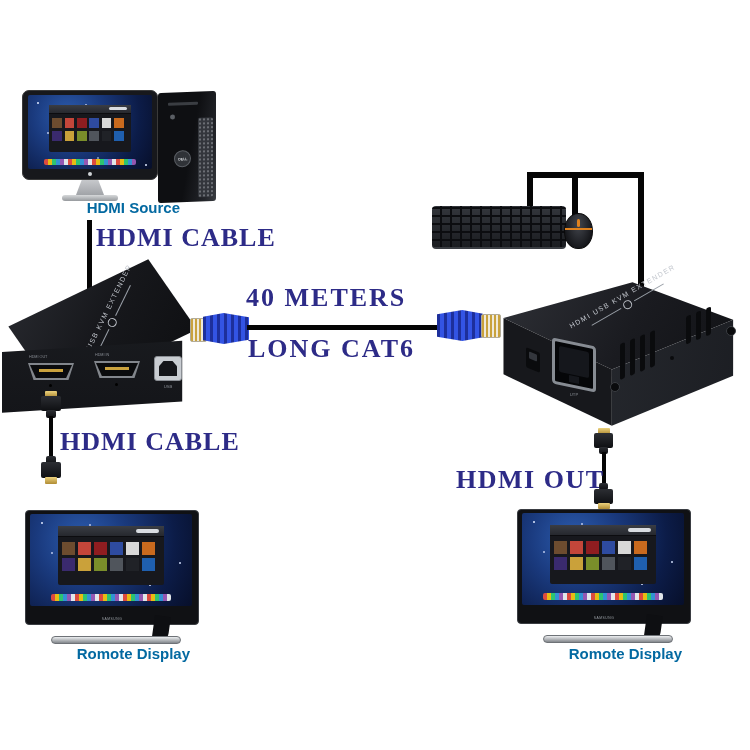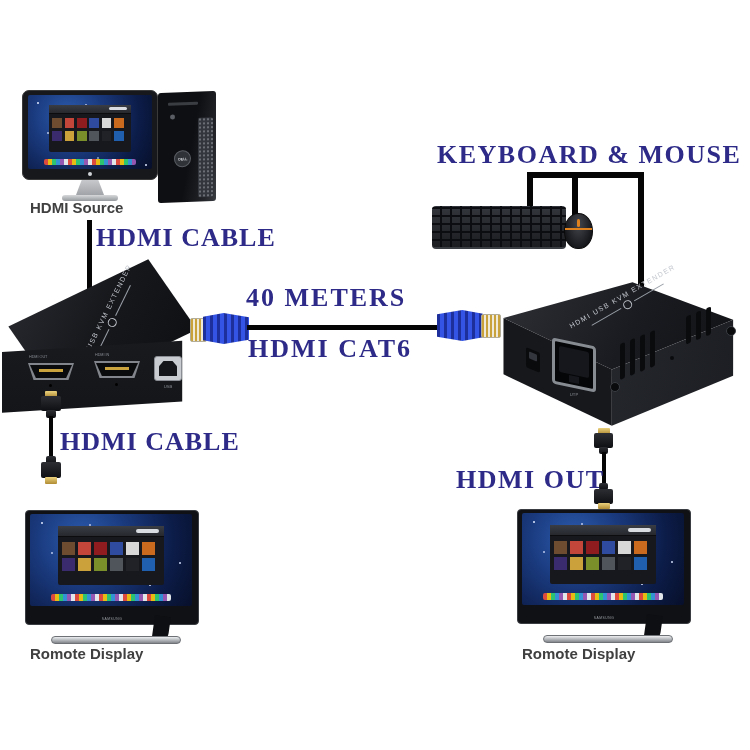--- a/index.html
+++ b/index.html
@@ -2,21 +2,21 @@
 <html><head>
 <meta charset="utf-8">
 <style>
   html,body{margin:0;padding:0;background:#fff;}
   #stage{position:relative;width:750px;height:750px;background:#ffffff;overflow:hidden;
          font-family:"Liberation Sans",sans-serif;}
   .abs{position:absolute;}
   .navy{position:absolute;font-family:"Liberation Serif",serif;font-weight:bold;
         color:#2d2b87;white-space:nowrap;line-height:1;}
   .devlabel{position:absolute;font-family:"Liberation Sans",sans-serif;font-weight:bold;
-        font-size:15px;color:#404040;text-align:left;white-space:nowrap;}
+        font-size:15px;color:#0369a1;text-align:right;white-space:nowrap;}
 
   
   .screen{position:absolute;overflow:hidden;border-radius:2px;
     background:radial-gradient(circle at 32% 28%, #2c5cae 0%, #1a3a7e 35%, #0c1c48 72%, #070f2a 100%);}
   .stars{position:absolute;width:2px;height:2px;background:#dfe8ff;border-radius:50%;top:9%;left:7%;
     box-shadow:20px 6px 0 #cdd8f5,48px 2px 0 #b8c6ea,90px 10px 0 #dfe8ff,118px 4px 0 #9fb2dd,
     10px 30px 0 #b8c6ea,138px 40px 0 #cdd8f5,60px 55px 0 #8fa3cf,108px 62px 0 #dfe8ff;}
   .mwin{position:absolute;left:17%;top:13%;width:66%;height:64%;background:#17181d;border-radius:2px;}
   .mhead{height:17%;background:linear-gradient(#3a3d44,#26282e);border-bottom:1px solid #0c0c0f;position:relative;}
   .mhead::after{content:"";position:absolute;right:5%;top:28%;width:22%;height:40%;background:#d9dce1;border-radius:2px;}
@@ -152,23 +152,22 @@
   <div class="abs plugbody" style="left:41px;top:462px;width:20px;height:16px;"></div>
   <div class="abs gold" style="left:45px;top:477px;width:12px;height:7px;"></div>
   <div class="navy" style="left:60px;top:429px;font-size:26px;letter-spacing:1px;">HDMI CABLE</div>
 
   <div class="rj45-tip" style="left:190px;top:318px;width:15px;height:22px;"></div>
   <div class="rj45-boot" style="left:203px;top:313px;width:46px;height:31px;clip-path:polygon(0 12%,45% 0,100% 14%,100% 86%,45% 100%,0 88%);"></div>
   <div class="kline" style="left:247px;top:325px;width:192px;height:5px;"></div>
   <div class="rj45-boot" style="left:437px;top:310px;width:46px;height:31px;clip-path:polygon(0 14%,55% 0,100% 12%,100% 88%,55% 100%,0 86%);"></div>
   <div class="rj45-tip" style="left:481px;top:314px;width:18px;height:22px;"></div>
   <div class="navy" style="left:246px;top:285px;font-size:26px;letter-spacing:2px;">40 METERS</div>
-  <div class="navy" style="left:248px;top:336px;font-size:26px;letter-spacing:2px;">HDMI CAT6</div>
-
-  <div class="navy" style="left:437px;top:142px;font-size:26px;letter-spacing:1.5px;">KEYBOARD &amp; MOUSE</div>
+  <div class="navy" style="left:248px;top:336px;font-size:26px;letter-spacing:2px;">LONG CAT6</div>
+
   <div class="kline" style="left:527px;top:172px;width:117px;height:6px;"></div>
   <div class="kline" style="left:527px;top:172px;width:6px;height:36px;"></div>
   <div class="kline" style="left:572px;top:172px;width:6px;height:47px;"></div>
   <div class="kline" style="left:638px;top:172px;width:6px;height:120px;"></div>
 
   <div class="abs" style="left:432px;top:206px;width:134px;height:41px;border-radius:4px;border-bottom:2px solid #3a3d42;
        background-image:repeating-linear-gradient(90deg,transparent 0 8px,#0c0d10 8px 10px),repeating-linear-gradient(0deg,transparent 0 6px,#0c0d10 6px 8px),linear-gradient(#33363c,#1b1d21);"></div>
   <div class="abs" style="left:564px;top:213px;width:27px;height:34px;border-radius:50% 50% 48% 48%;border:1px solid #0a0a0a;
        background:radial-gradient(ellipse at 50% 30%,#43464d,#16171b 72%);">
     <div class="abs" style="left:0;right:0;top:40%;height:2px;background:#e0821e;"></div>

